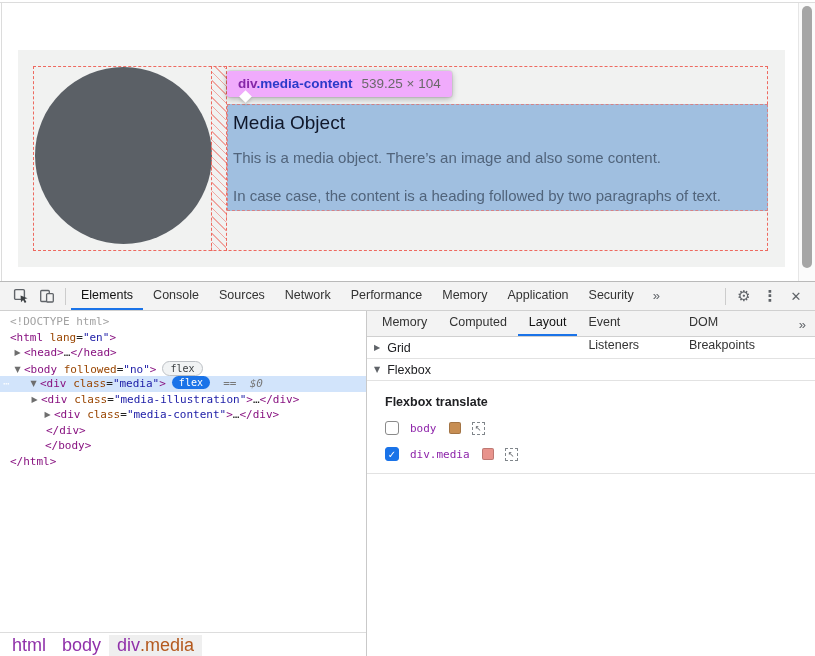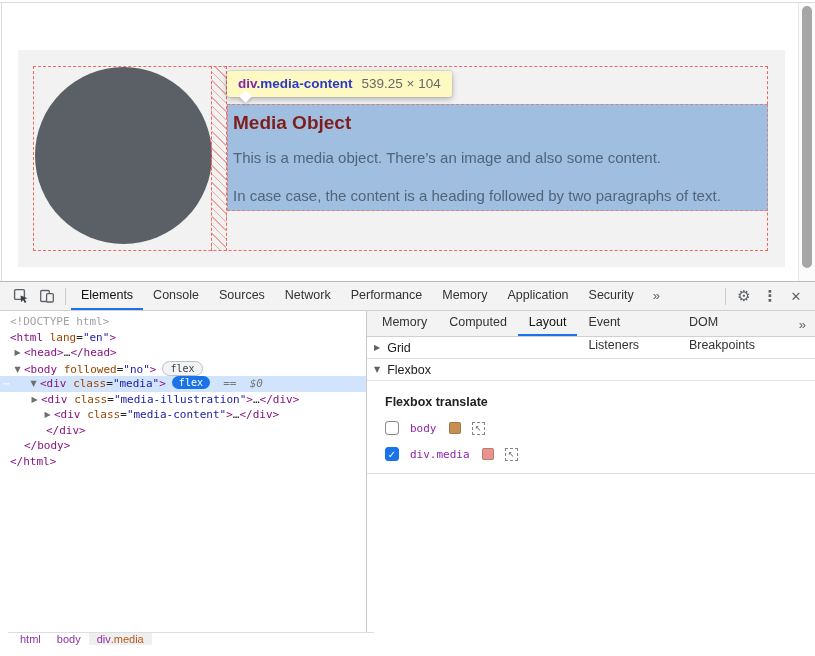--- a/index.html
+++ b/index.html
@@ -21,26 +21,26 @@
     border:1px dashed var(--overlay-red,#ee695f); }
   .media-circle { position:absolute; left:17px; top:17px; width:177px; height:177px;
     border-radius:50%; background:var(--circle,#5b6066); }
   .gap-hatch { position:absolute; left:193px; top:16px; width:16px; height:185px;
     border-left:1px dashed var(--overlay-red,#ee695f);
     border-right:1px dashed var(--overlay-red,#ee695f);
     background:repeating-linear-gradient(45deg, rgba(238,105,95,.55) 0 1px, rgba(238,105,95,0) 1px 6px); }
   .content-highlight { position:absolute; left:209px; top:54px; width:541px; height:107px;
     background:var(--highlight,#a0bfe0); border:1px dashed rgba(238,105,95,.7);
     padding:4px 0 0 4px; overflow:hidden; }
-  .content-highlight h2 { font-size:19px; font-weight:bold; color:#7f1d1d; margin:3px 0 0 1px; }
+  .content-highlight h2 { font-size:19px; font-weight:normal; color:#0f172a; margin:3px 0 0 1px; }
   .content-highlight p { font-size:15px; color:#51647b; margin:15px 0 0 1px; }
   .content-highlight p + p { margin-top:21px; }
 
   .tooltip { position:absolute; left:209px; top:21px; z-index:6; display:inline-flex;
-    align-items:baseline; gap:9px; background:#fef9c3; border-radius:3px; padding:5px 11px 6px;
+    align-items:baseline; gap:9px; background:#f0abfc; border-radius:3px; padding:5px 11px 6px;
     box-shadow:0 2px 6px rgba(0,0,0,.28), 0 0 0 1px rgba(0,0,0,.06);
     font-size:13.5px; white-space:nowrap; }
   .tooltip::after { content:""; position:absolute; left:14px; bottom:-4px; width:9px; height:9px;
     background:#fff; transform:rotate(45deg); box-shadow:2px 2px 3px rgba(0,0,0,.12); }
   .tt-tag { font-weight:bold; color:#8626a8; }
   .tt-class { font-weight:bold; color:#2b3ac9; }
   .tt-dims { color:#696969; }
 
   
   .devtools { width:815px; height:375px; border-top:1px solid #b9b9b9; background:#fff; }
@@ -68,23 +68,23 @@
   .arrow { display:inline-block; width:13px; text-align:center; font-size:8px;
     color:#6e6e6e; vertical-align:1px; font-family:"DejaVu Sans", sans-serif; }
   .t-tag { color:#881280; } .t-attr { color:#994500; } .t-val { color:#1a1aa6; }
   .t-plain { color:#222; } .t-doctype { color:#a2a2a2; }
   .t-dim { color:#787878; } .t-dollar { color:#787878; font-style:italic; }
   .flex-badge { display:inline-block; font-size:10px; line-height:13px; border-radius:8px;
     padding:0 7px; margin-left:6px; vertical-align:1px; }
   .flex-badge.on { background:var(--accent,#1a73e8); color:#fff; }
   .flex-badge.off { background:#f1f3f4; color:#3c4043; border:1px solid #bdc1c6; }
 
-  .breadcrumbs { position:absolute; left:8px; bottom:0; width:100%; height:24px;
-    border-top:1px solid #ddd; background:#fff; display:flex; align-items:flex-start;
-    font-family:"Liberation Sans", sans-serif; font-size:11px; padding-left:4px; }
+  .breadcrumbs { position:absolute; left:0; bottom:0; width:100%; height:24px;
+    border-top:1px solid #ddd; background:#fff; display:flex; align-items:flex-end;
+    font-family:"Liberation Sans", sans-serif; font-size:18px; padding-left:4px; }
   .crumb { display:flex; align-items:center; padding:0 8px; }
   .crumb.selected { background:#efefef; }
   .bc-tag { color:#9031aa; } .bc-cls { color:#b4591e; }
 
   .panel-divider { width:1px; background:#c9c9c9; }
 
   .sidebar { flex:1; background:#fff; display:flex; flex-direction:column; }
   .side-tabs { height:26px; background:#f3f3f3; border-bottom:1px solid #d0d0d0;
     display:flex; align-items:stretch; padding-left:4px; }
   .side-tabs .tab { line-height:23px; padding:0 11px; }
@@ -174,21 +174,21 @@
     <div class="dom-panel">
       <div id="dom-tree">
           <div class="tree-line" style="padding-left: 10px;"><span class="t-doctype">&lt;!DOCTYPE html&gt;</span></div>
           <div class="tree-line" style="padding-left: 10px;"><span class="t-tag">&lt;html </span><span class="t-attr">lang</span><span class="t-plain">=</span><span class="t-val">"en"</span><span class="t-tag">&gt;</span></div>
           <div class="tree-line" style="padding-left: 11px;"><span class="arrow">▶</span><span class="t-tag">&lt;head&gt;</span><span class="t-plain">…</span><span class="t-tag">&lt;/head&gt;</span></div>
           <div class="tree-line" style="padding-left: 11px;"><span class="arrow">▼</span><span class="t-tag">&lt;body </span><span class="t-attr">followed</span><span class="t-plain">=</span><span class="t-val">"no"</span><span class="t-tag">&gt;</span><span class="flex-badge off">flex</span></div>
           <div class="tree-line selected" style="padding-left: 27px;"><span class="gutter-dots">⋯</span><span class="arrow">▼</span><span class="t-tag">&lt;div </span><span class="t-attr">class</span><span class="t-plain">=</span><span class="t-val">"media"</span><span class="t-tag">&gt;</span><span class="flex-badge on">flex</span><span class="t-dim">  ==  </span><span class="t-dollar">$0</span></div>
           <div class="tree-line" style="padding-left: 28px;"><span class="arrow">▶</span><span class="t-tag">&lt;div </span><span class="t-attr">class</span><span class="t-plain">=</span><span class="t-val">"media-illustration"</span><span class="t-tag">&gt;</span><span class="t-plain">…</span><span class="t-tag">&lt;/div&gt;</span></div>
           <div class="tree-line" style="padding-left: 41px;"><span class="arrow">▶</span><span class="t-tag">&lt;div </span><span class="t-attr">class</span><span class="t-plain">=</span><span class="t-val">"media-content"</span><span class="t-tag">&gt;</span><span class="t-plain">…</span><span class="t-tag">&lt;/div&gt;</span></div>
           <div class="tree-line" style="padding-left: 46px;"><span class="t-tag">&lt;/div&gt;</span></div>
-          <div class="tree-line" style="padding-left: 24px;"><span class="t-tag">&lt;/body&gt;</span></div>
+          <div class="tree-line" style="padding-left: 24px; margin-left: 21px;"><span class="t-tag">&lt;/body&gt;</span></div>
           <div class="tree-line" style="padding-left: 10px;"><span class="t-tag">&lt;/html&gt;</span></div>
         </div>
       <div class="breadcrumbs" id="breadcrumbs">
           <div class="crumb">
             <span class="bc-tag">html</span>
           </div>
           <div class="crumb">
             <span class="bc-tag">body</span>
           </div>
           <div class="crumb selected">

